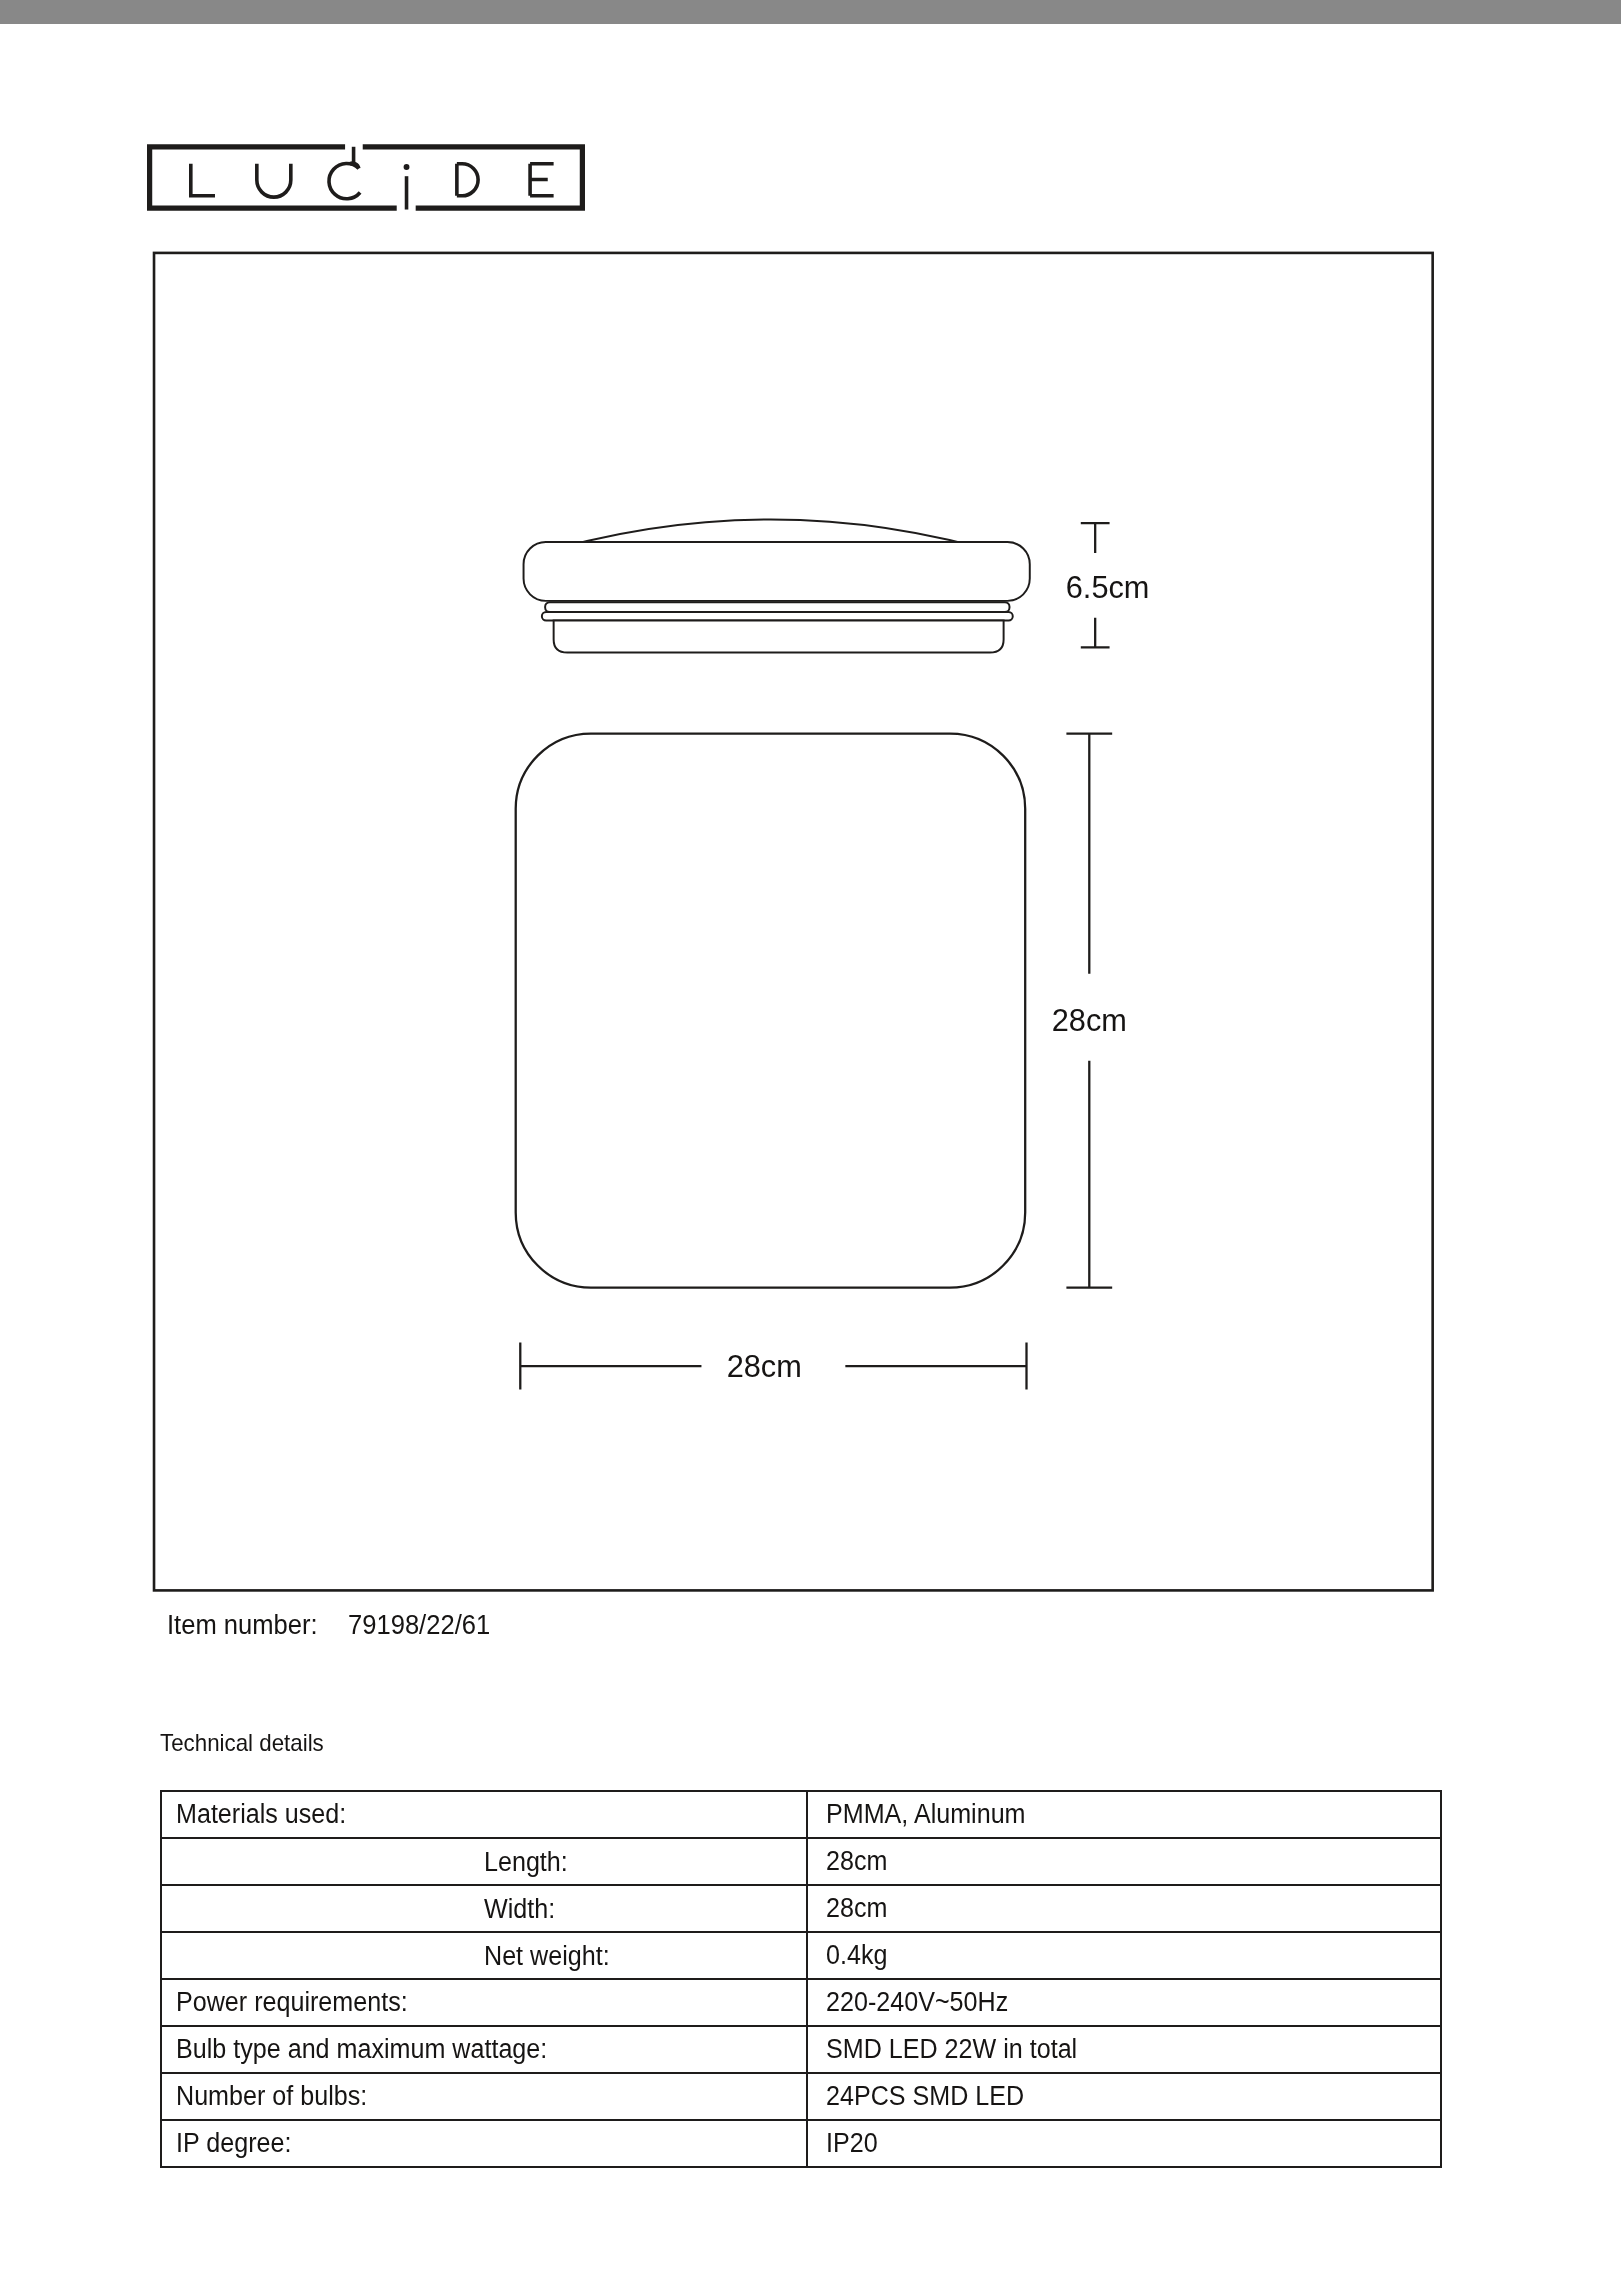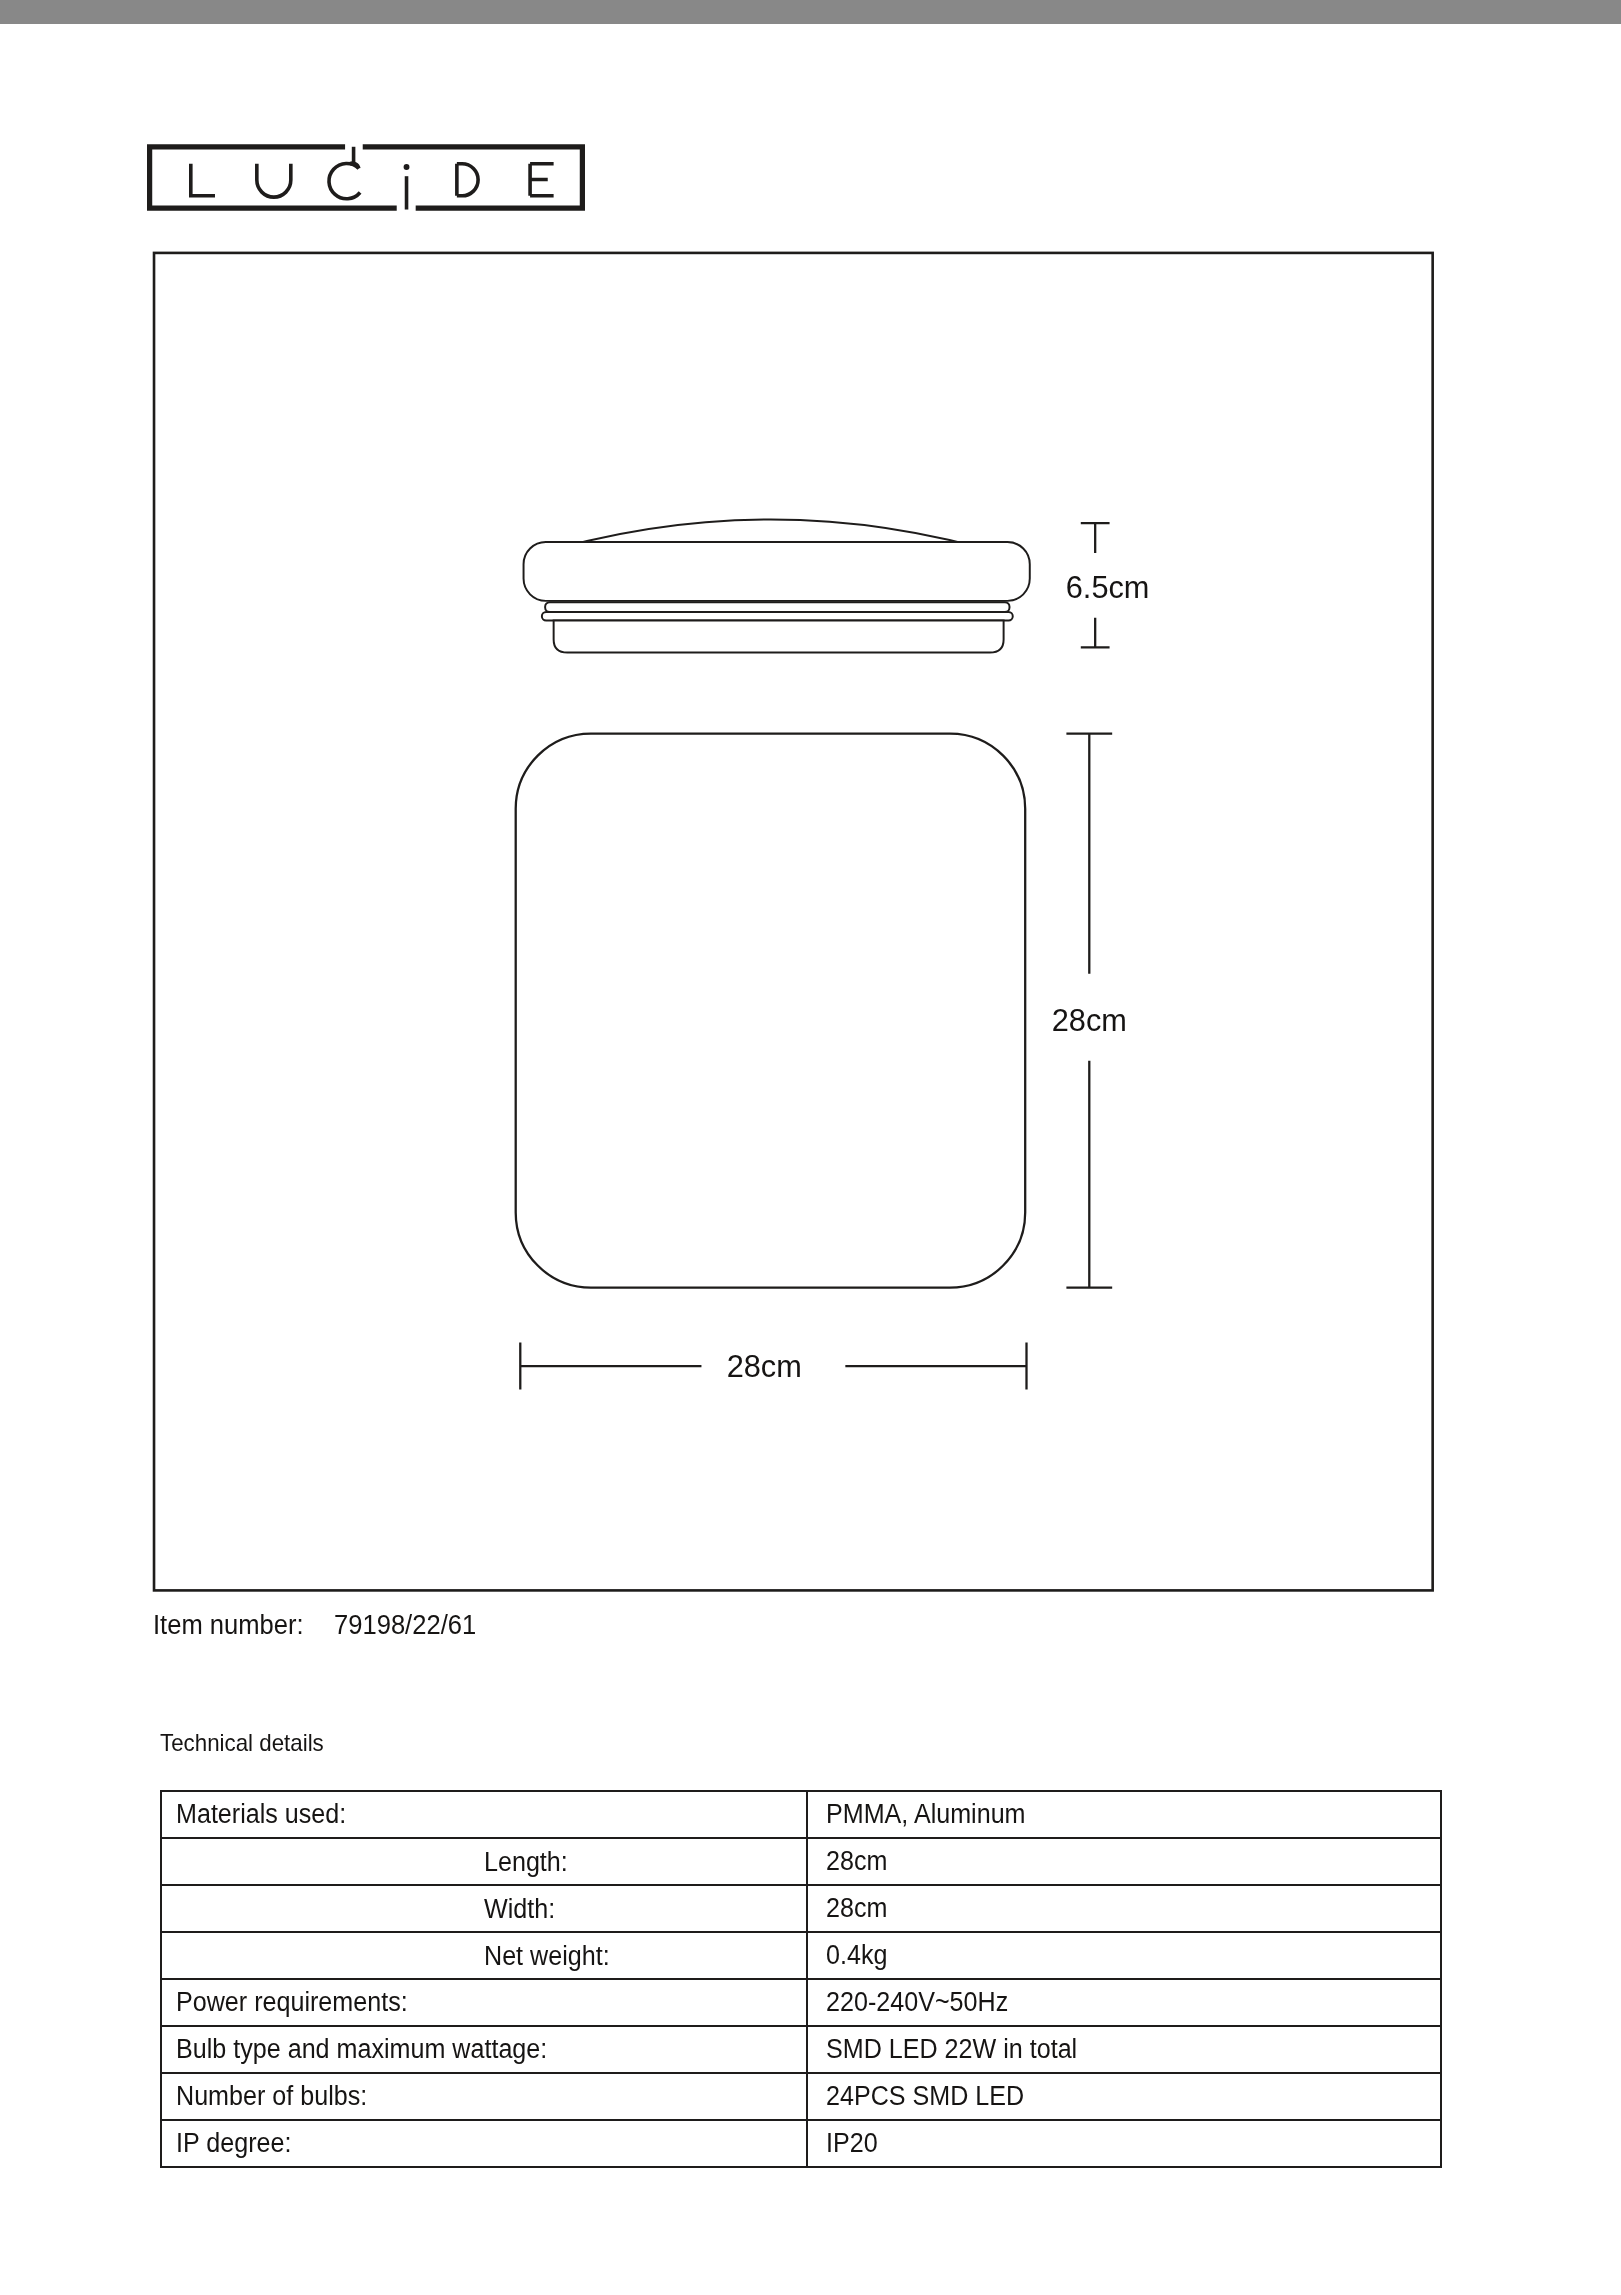--- a/index.html
+++ b/index.html
@@ -15,21 +15,21 @@
   .abs{position:absolute;}
   svg{display:block;}
   .txt{
     display:inline-block;
     transform:scaleX(0.93);
     transform-origin:0 50%;
     white-space:nowrap;
   }
   
   .item-line{
-    left:153px;top:1584px;
+    left:167px;top:1584px;
     font-size:27.5px;line-height:33px;
   }
   .item-line .gap{margin-left:11.8px;}
   
   .tech-heading{
     left:160px;top:1703px;
     font-size:24px;line-height:31px;
   }
   
   table.tech{

